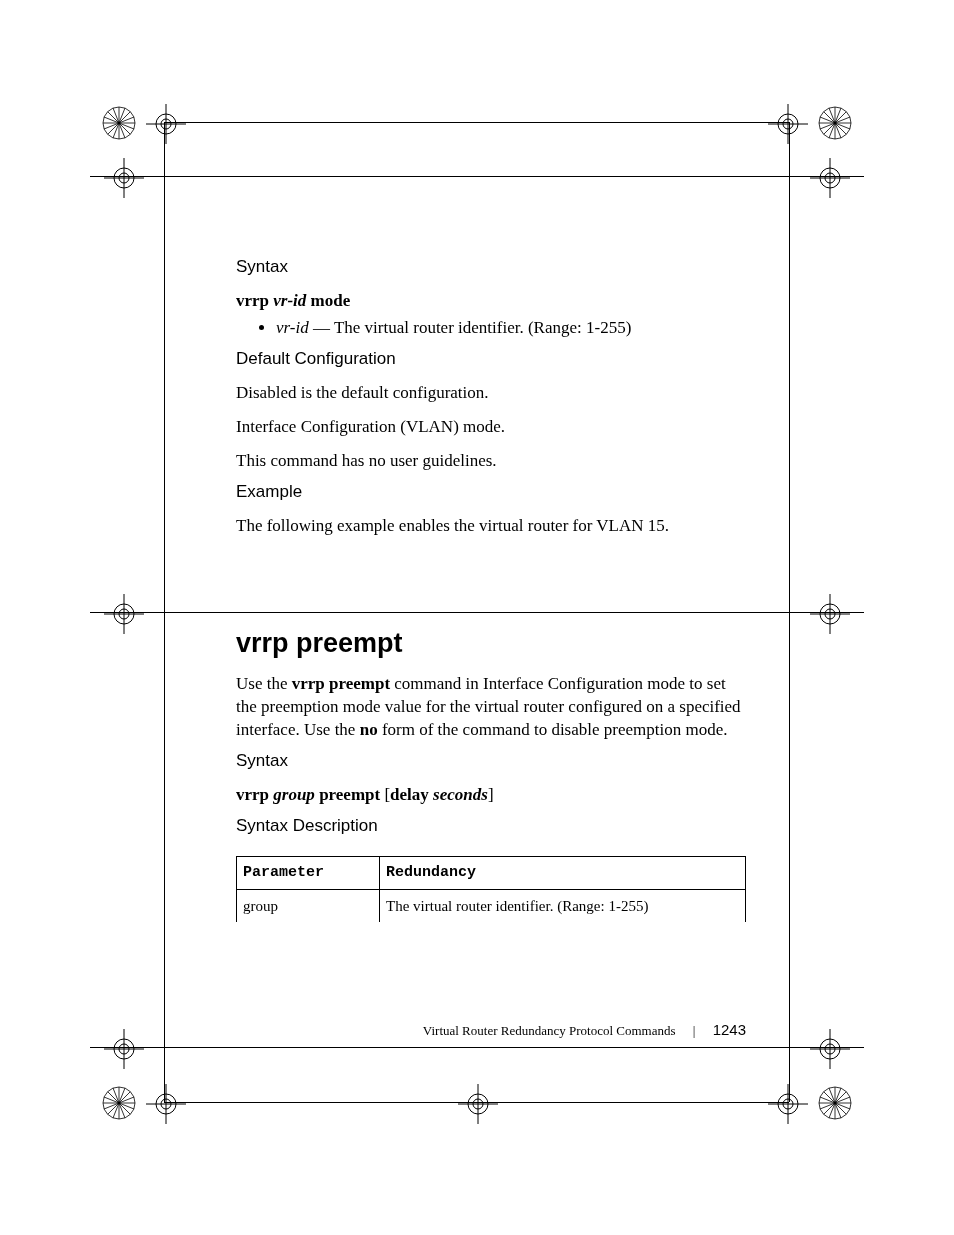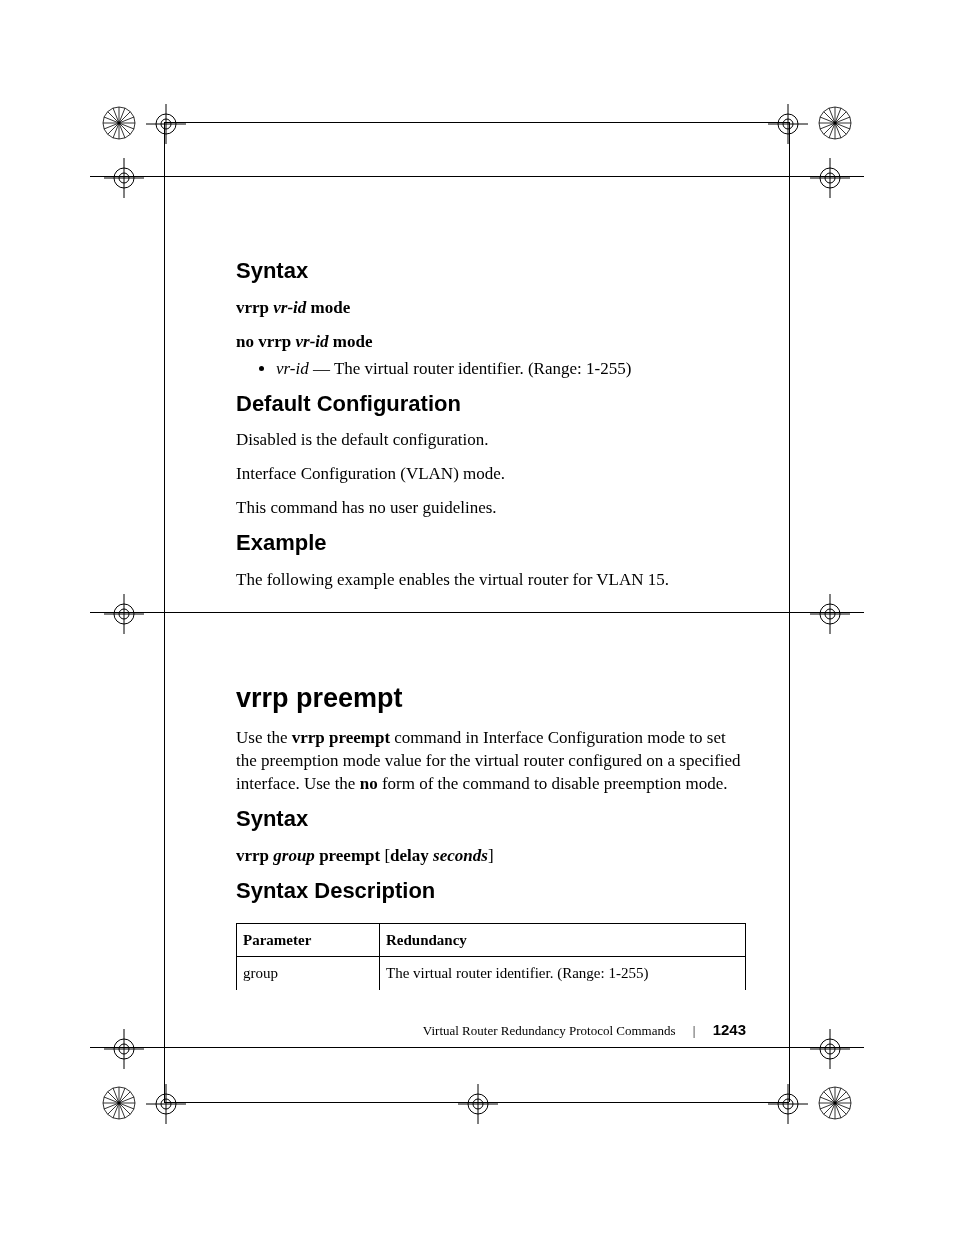--- a/index.html
+++ b/index.html
@@ -18,22 +18,22 @@
     overflow: hidden;
   }
   .content {
     position: absolute;
     left: 236px;
     top: 256px;
     width: 510px;
   }
   .sec-head {
     font-family: Arial, Helvetica, sans-serif;
-    font-weight: bold;
-    font-size: 22px;
+    font-weight: normal;
+    font-size: 17px;
     margin: 0 0 6px 0;
   }
   .sec-head.tight {
     margin-top: 8px;
   }
   p {
     margin: 11px 0 4px 0;
   }
   .bold {
     font-weight: bold;
@@ -62,21 +62,21 @@
   .big-gap {
     height: 84px;
   }
   table.syntax {
     border-collapse: collapse;
     width: 100%;
     margin-top: 18px;
     font-size: 15px;
   }
   table.syntax th {
-    font-family: Liberation Serif, serif;
+    font-family: Liberation Mono, monospace;
     font-weight: bold;
     text-align: left;
     padding: 6px 6px;
     border-top: 1px solid #000;
     border-bottom: 1px solid #000;
     border-left: 1px solid #000;
   }
   table.syntax th:last-child {
     border-right: 1px solid #000;
   }
@@ -99,21 +99,21 @@
     font-size: 13px;
     text-align: right;
   }
   .footer .sep {
     display: inline-block;
     margin: 0 14px;
     color: #000;
   }
   .footer .pg {
     font-family: Arial, Helvetica, sans-serif;
-    font-weight: bold;
+    font-weight: normal;
     font-size: 15px;
   }
 
   
   .regmark {
     position: absolute;
     width: 40px;
     height: 40px;
   }
   .regmark svg { display: block; }
@@ -327,23 +327,20 @@
         </g>
       </svg>
   </div>
 
   <div class="content">
 
     <div class="sec-head">Syntax</div>
     <p>
       <span class="bold">vrrp </span><span class="bold-ital">vr-id </span><span class="bold">mode</span>
     </p>
-    <p>
-      <span class="bold">no vrrp </span><span class="bold-ital">vr-id </span><span class="bold"> mode</span>
-    </p>
     <ul class="bullet">
       <li>
         <span class="ital">vr-id </span><span>— The virtual router identifier. (Range: 1-255)</span>
       </li>
     </ul>
 
     <div class="sec-head tight">Default Configuration</div>
     <p>Disabled is the default configuration.</p>
 
     <p>Interface Configuration (VLAN) mode.</p>

